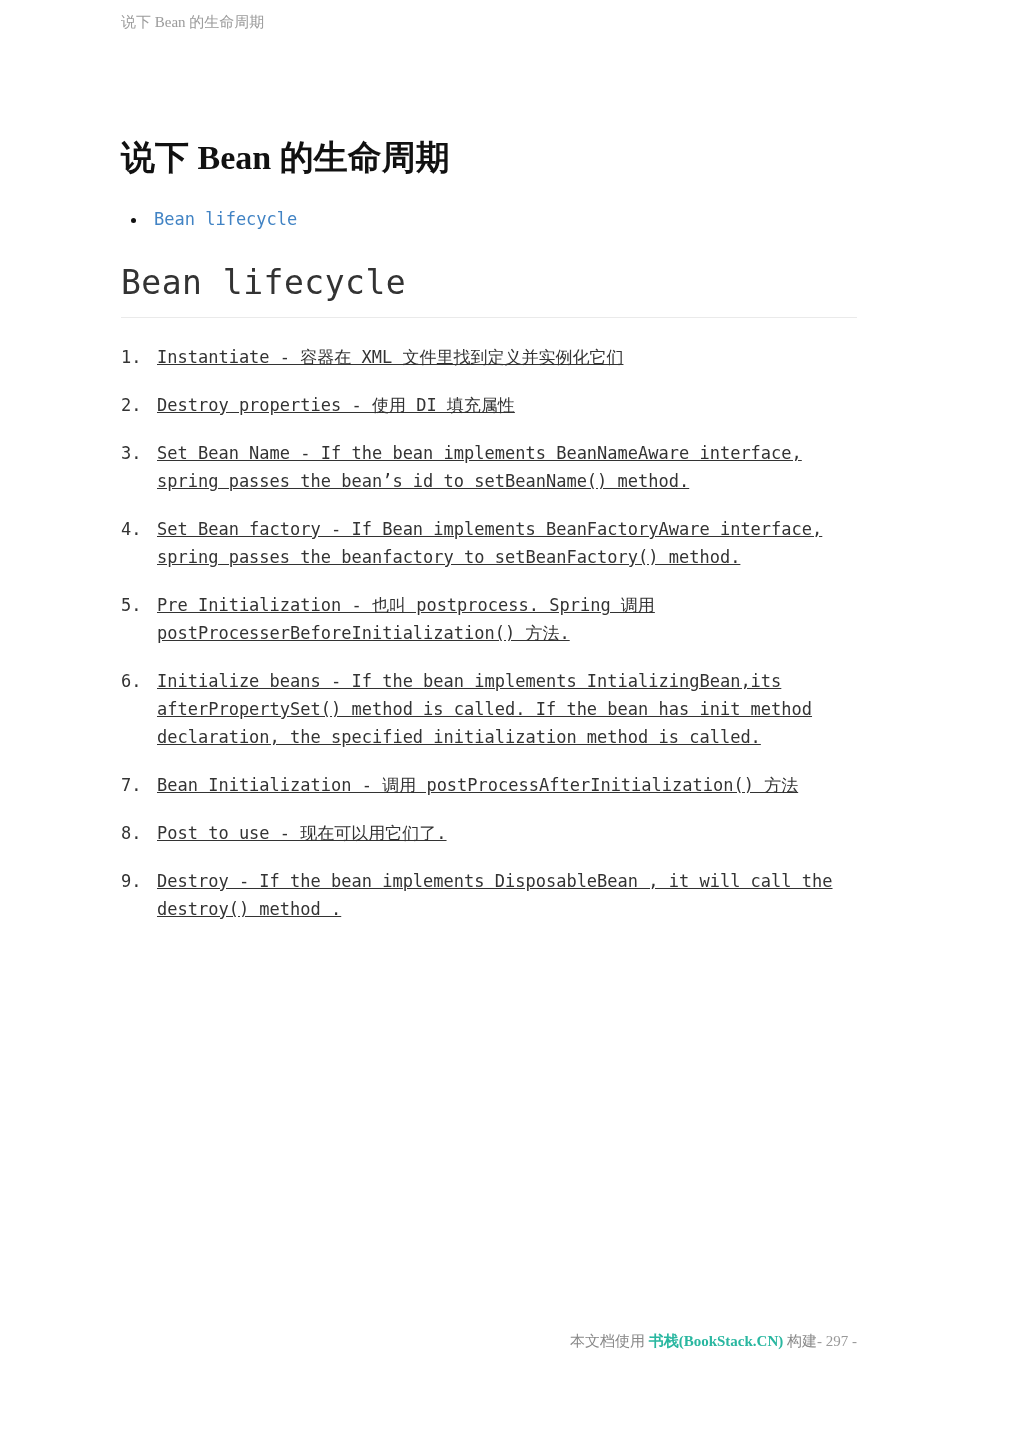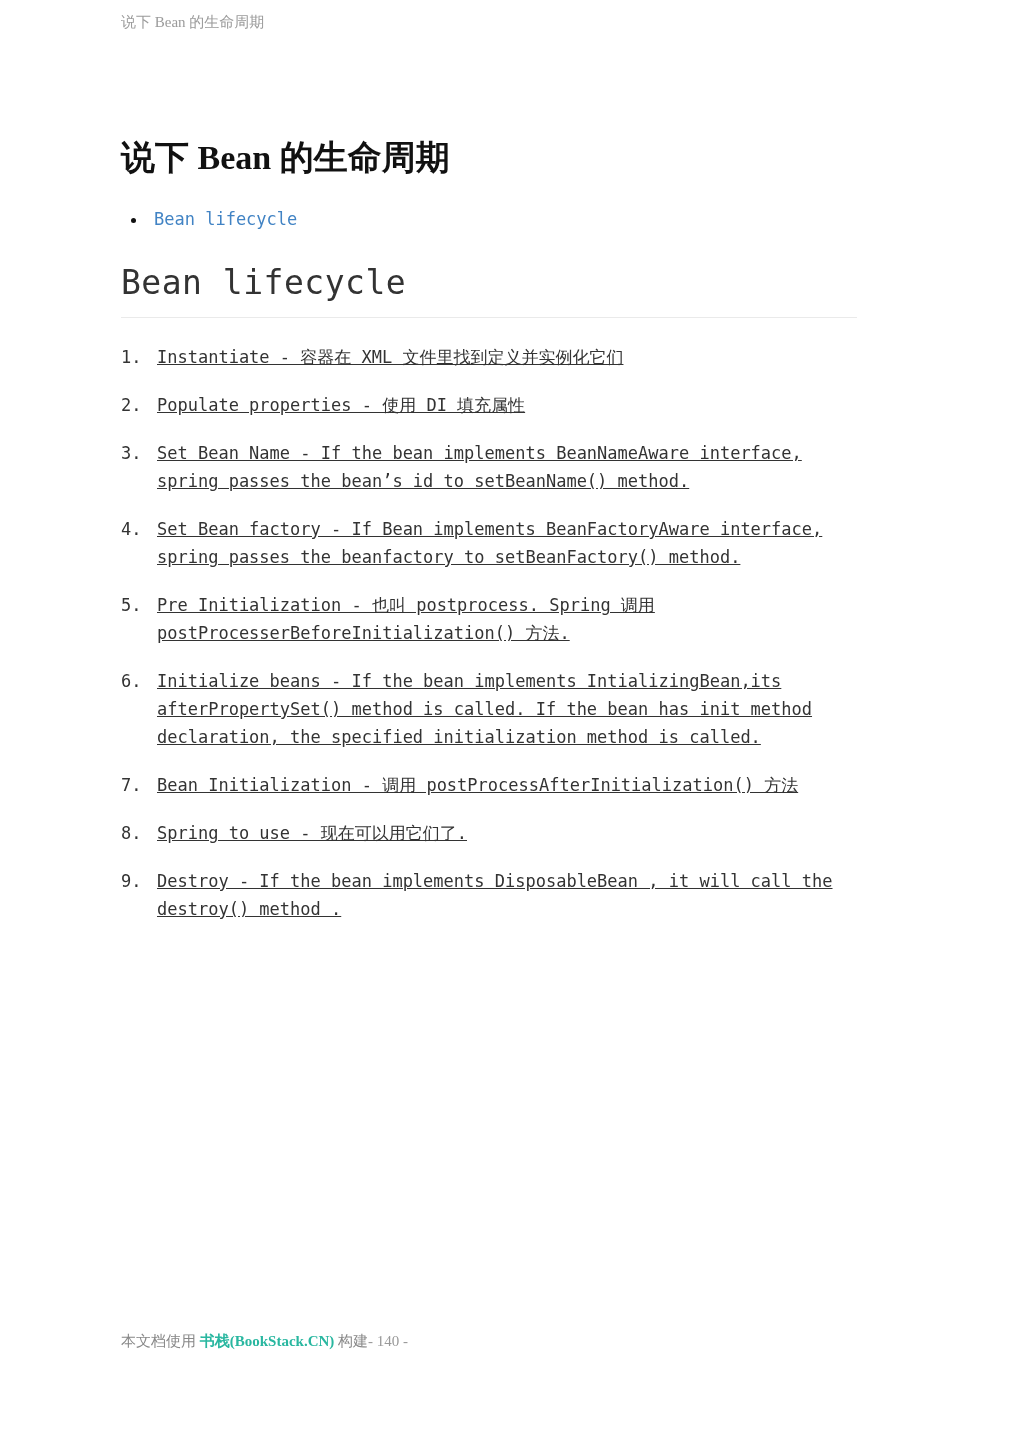--- a/index.html
+++ b/index.html
@@ -91,21 +91,21 @@
     flex: 1 1 auto;
     max-width: 740px;
     text-decoration: underline;
   }
   .footer {
     position: absolute;
     left: 121px;
     right: 122px;
     top: 1330px;
     display: flex;
-    justify-content: flex-start;
+    justify-content: flex-end;
     align-items: baseline;
     font-size: 15px;
     line-height: 22px;
     color: #888888;
     font-family: "Liberation Serif", "DejaVu Serif", serif;
   }
   .footer .brand {
     color: #29b7a0;
     font-weight: bold;
     text-decoration: none;
@@ -137,21 +137,21 @@
 
   <ol class="lifecycle">
 
       <li>
         <span class="num">1.</span>
         <span class="txt">Instantiate - 容器在 XML 文件里找到定义并实例化它们</span>
       </li>
 
       <li>
         <span class="num">2.</span>
-        <span class="txt">Populate properties - 使用 DI 填充属性</span>
+        <span class="txt">Destroy properties - 使用 DI 填充属性</span>
       </li>
 
       <li>
         <span class="num">3.</span>
         <span class="txt">Set Bean Name - If the bean implements BeanNameAware interface, spring passes the bean’s id to setBeanName() method.</span>
       </li>
 
       <li>
         <span class="num">4.</span>
         <span class="txt">Set Bean factory - If Bean implements BeanFactoryAware interface, spring passes the beanfactory to setBeanFactory() method.</span>
@@ -167,29 +167,29 @@
         <span class="txt">Initialize beans - If the bean implements IntializingBean,its afterPropertySet() method is called. If the bean has init method declaration, the specified initialization method is called.</span>
       </li>
 
       <li>
         <span class="num">7.</span>
         <span class="txt">Bean Initialization - 调用 postProcessAfterInitialization() 方法</span>
       </li>
 
       <li>
         <span class="num">8.</span>
-        <span class="txt">Spring to use - 现在可以用它们了.</span>
+        <span class="txt">Post to use - 现在可以用它们了.</span>
       </li>
 
       <li>
         <span class="num">9.</span>
         <span class="txt">Destroy - If the bean implements DisposableBean , it will call the destroy() method .</span>
       </li>
     </ol>
 
   <div class="footer">
     <div>
       <span>本文档使用 </span><a class="brand">书栈(BookStack.CN)</a><span> 构建</span>
     </div>
-    <div class="page-num">- 140 -</div>
+    <div class="page-num">- 297 -</div>
   </div>
 
 </div>
 
 </body></html>

